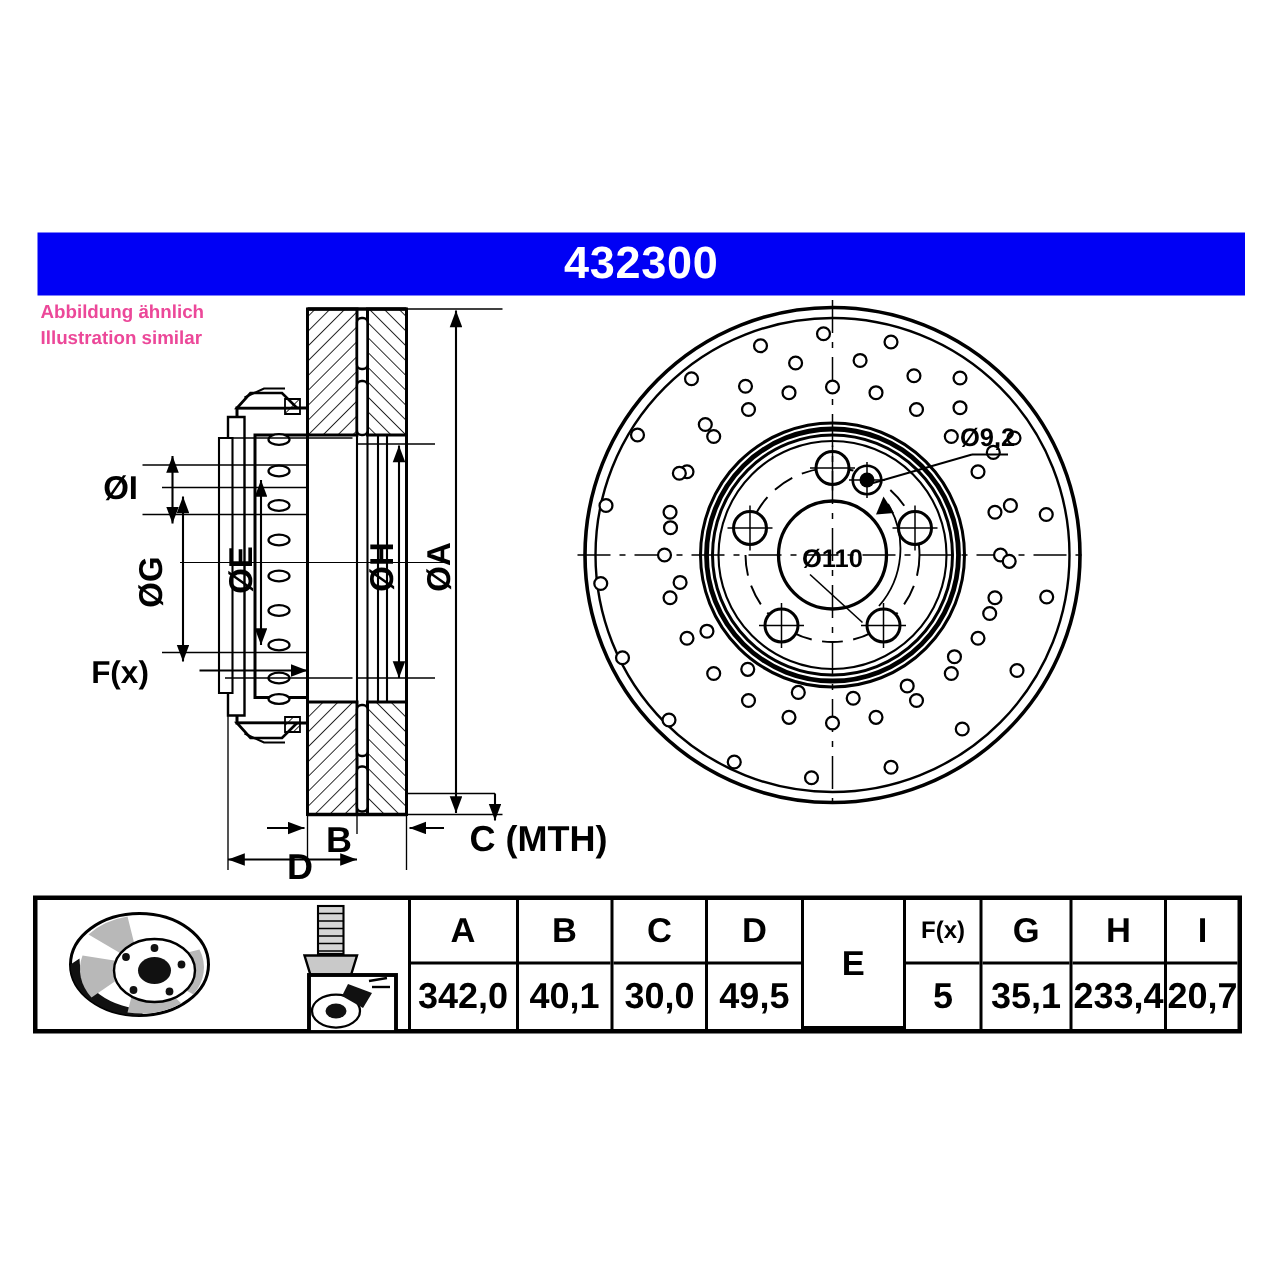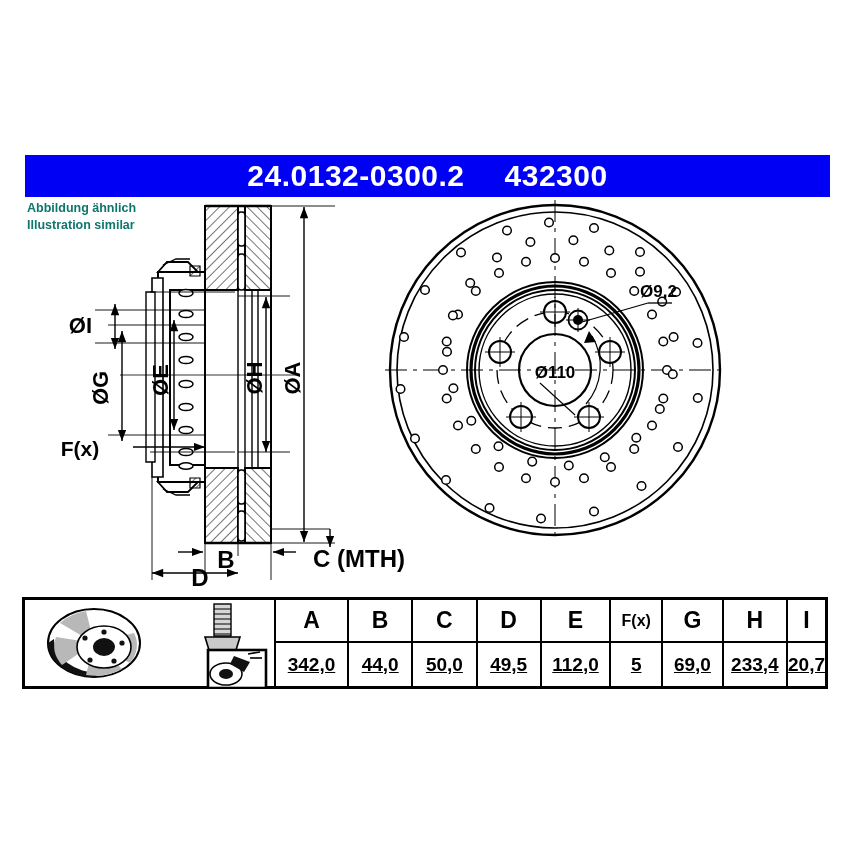--- a/index.html
+++ b/index.html
@@ -40,21 +40,21 @@
     font-weight: bold;
     letter-spacing: 0.5px;
     line-height: 1;
   }
   .note {
     position: absolute;
     left: 27px;
     top: 200px;
     font-size: 12.5px;
     font-weight: bold;
-    color: #0f766e;
+    color: #ec4899;
     line-height: 1.32;
   }
   svg.draw {
     position: absolute;
     left: 0;
     top: 0;
     width: 850px;
     height: 850px;
     pointer-events: none;
   }
@@ -86,42 +86,41 @@
   .cell-hdr, .cell-val {
     flex: 1 1 50%;
     display: flex;
     align-items: center;
     justify-content: center;
     box-sizing: border-box;
     font-weight: bold;
     color: #000;
   }
   .cell-hdr { font-size: 23px; border-bottom: 2.5px solid #000; }
-  .cell-val { font-size: 19px; text-decoration: underline; }
+  .cell-val { font-size: 24px; }
   .cell-hdr.small { font-size: 16px; }
   .icon-col {
     display: flex;
     align-items: stretch;
     box-sizing: border-box;
   }
   .icon-cell {
     display: flex;
     align-items: center;
     justify-content: center;
   }
   .disc-icon-cell { width: 172px; }
   .bolt-icon-cell { width: 100px; border-left: none; position: relative; }
 </style>
 </head>
 <body>
 
 <div id="sheet">
 
   <div class="title-bar" style="background: rgb(0, 0, 245);">
-    <span class="t-num">24.0132-0300.2</span>
     <span class="t-ref">432300</span>
   </div>
 
   <div class="note">
     <div>Abbildung ähnlich</div>
     <div>Illustration similar</div>
   </div>
 
   <svg class="draw" viewBox="0 0 850 850">
     <defs>
@@ -453,41 +452,40 @@
           </svg>
         </div>
       </div>
 
       <div class="cell-col" style="width:82px;">
         <div class="cell-hdr">A</div>
         <div class="cell-val">342,0</div>
       </div>
       <div class="cell-col" style="width:72px;">
         <div class="cell-hdr">B</div>
-        <div class="cell-val">44,0</div>
+        <div class="cell-val">40,1</div>
       </div>
       <div class="cell-col" style="width:72px;">
         <div class="cell-hdr">C</div>
-        <div class="cell-val">50,0</div>
+        <div class="cell-val">30,0</div>
       </div>
       <div class="cell-col" style="width:72px;">
         <div class="cell-hdr">D</div>
         <div class="cell-val">49,5</div>
       </div>
       <div class="cell-col" style="width:78px;">
         <div class="cell-hdr">E</div>
-        <div class="cell-val">112,0</div>
       </div>
       <div class="cell-col" style="width:58px;">
         <div class="cell-hdr small">F(x)</div>
         <div class="cell-val">5</div>
       </div>
       <div class="cell-col" style="width:68px;">
         <div class="cell-hdr">G</div>
-        <div class="cell-val">69,0</div>
+        <div class="cell-val">35,1</div>
       </div>
       <div class="cell-col" style="width:72px;">
         <div class="cell-hdr">H</div>
         <div class="cell-val">233,4</div>
       </div>
       <div class="cell-col" style="flex:1;">
         <div class="cell-hdr">I</div>
         <div class="cell-val">20,7</div>
       </div>
     </div>

